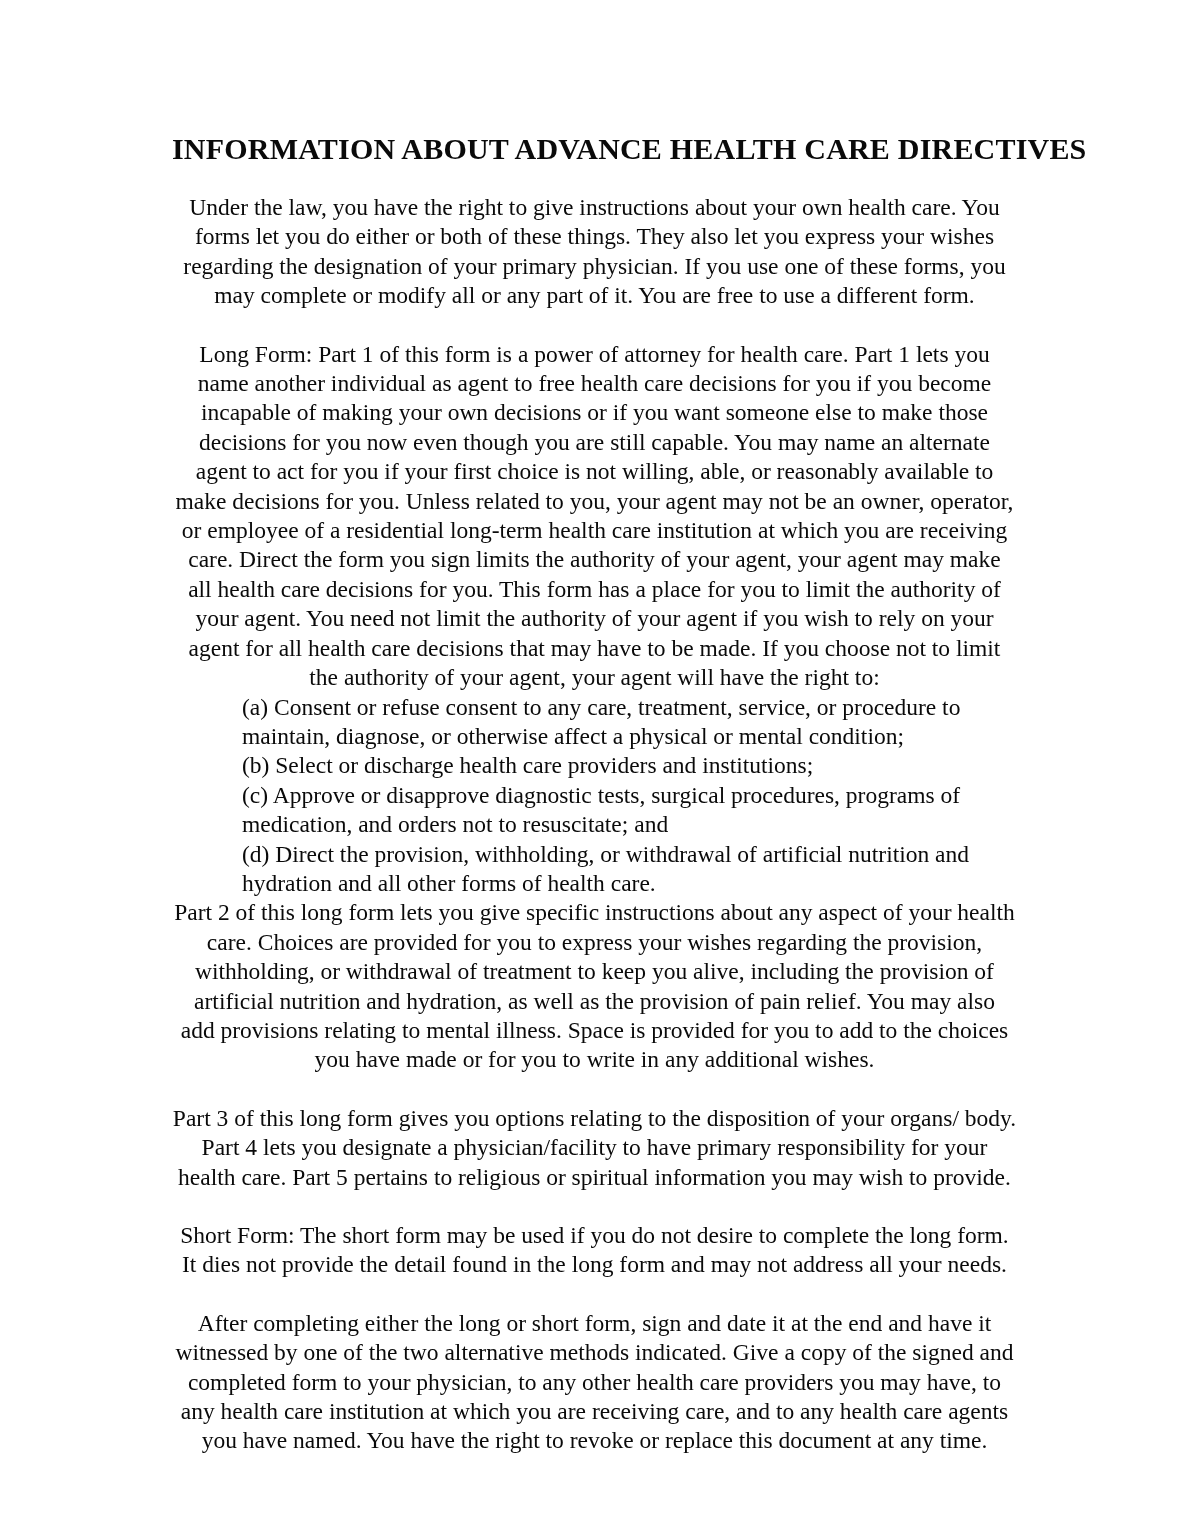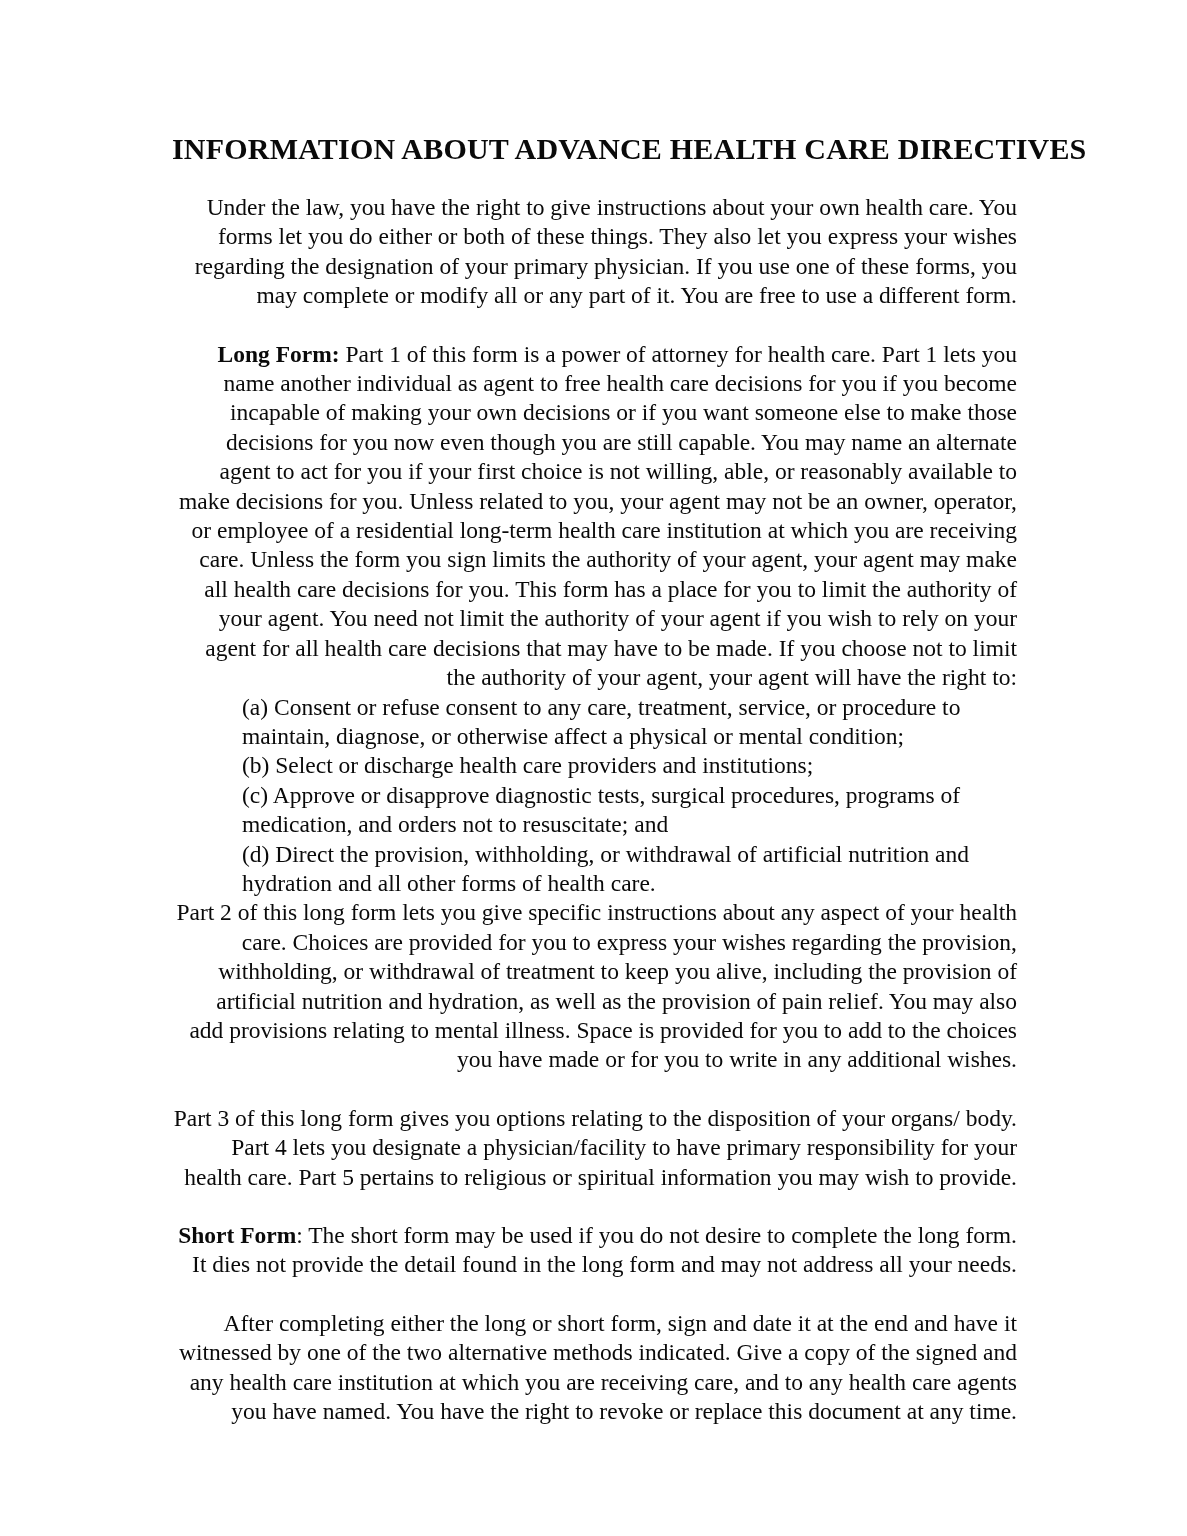--- a/index.html
+++ b/index.html
@@ -34,31 +34,31 @@
     text-align: center;
     letter-spacing: 0.2px;
     margin: 0 0 30px 0;
     line-height: 29px;
     white-space: nowrap;
   }
   .para {
     font-size: 23.5px;
     line-height: 29.4px;
     margin: 0 0 29px 0;
-    text-align: right;
+    text-align: center;
   }
   .para.tight {
     margin-bottom: 0;
   }
   .para .ln {
     display: block;
     white-space: nowrap;
   }
   .lead {
-    font-weight: bold;
+    font-weight: normal;
     margin-top: 8px;
   }
   .sublist {
     font-size: 23.5px;
     line-height: 29.4px;
     margin: 0;
     padding-left: 70px;
   }
   .sublist .ln {
     display: block;
@@ -81,21 +81,21 @@
     </p>
 
     <p class="para tight">
       <span class="ln"><span class="lead">Long Form:</span><span> Part 1 of this form is a power of attorney for health care.  Part 1 lets you</span></span>
       <span class="ln">name another individual as agent to free health care decisions for you if you become</span>
       <span class="ln">incapable of making your own decisions or if you want someone else to make those</span>
       <span class="ln">decisions for you now even though you are still capable.  You may name an alternate</span>
       <span class="ln">agent to act for you if your first choice is not willing, able, or reasonably available to</span>
       <span class="ln">make decisions for you.  Unless related to you, your agent may not be an owner, operator,</span>
       <span class="ln">or employee of a residential long-term health care institution at which you are receiving</span>
-      <span class="ln">care. Unless the form you sign limits the authority of your agent, your agent may make</span>
+      <span class="ln">care. Direct the form you sign limits the authority of your agent, your agent may make</span>
       <span class="ln">all health care decisions for you.  This form has a place for you to limit the authority of</span>
       <span class="ln">your agent.  You need not limit the authority of your agent if you wish to rely on your</span>
       <span class="ln">agent for all health care decisions that may have to be made.  If you choose not to limit</span>
       <span class="ln">the authority of your agent, your agent will have the right to:</span>
     </p>
 
     <div class="sublist">
       <span class="ln">(a) Consent or refuse consent to any care, treatment, service, or procedure to</span>
       <span class="ln">maintain, diagnose, or otherwise affect a physical or mental condition;</span>
       <span class="ln">(b) Select or discharge health care providers and institutions;</span>
@@ -121,18 +121,19 @@
     </p>
 
     <p class="para">
       <span class="ln"><span class="lead">Short Form</span><span>: The short form may be used if you do not desire to complete the long form.</span></span>
       <span class="ln">It dies not provide the detail found in the long form and may not address all your needs.</span>
     </p>
 
     <p class="para">
       <span class="ln">After completing either the long or short form, sign and date it at the end and have it</span>
       <span class="ln">witnessed by one of the two alternative methods indicated.  Give a copy of the signed and</span>
+      <span class="ln">completed form to your physician, to any other health care providers you may have, to</span>
       <span class="ln">any health care institution at which you are receiving care, and to any health care agents</span>
       <span class="ln">you have named.  You have the right to revoke or replace this document at any time.</span>
     </p>
 
   </div>
 </div>
 
 </body></html>

